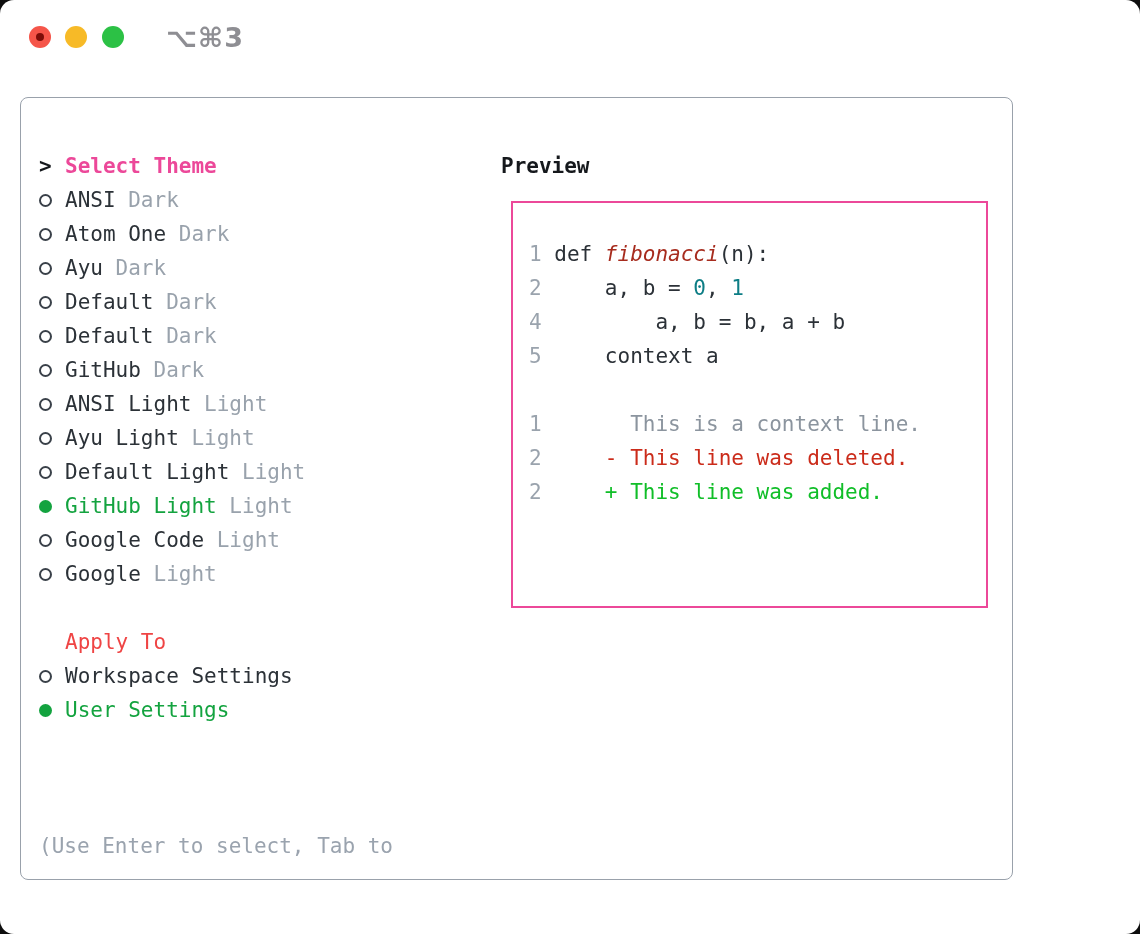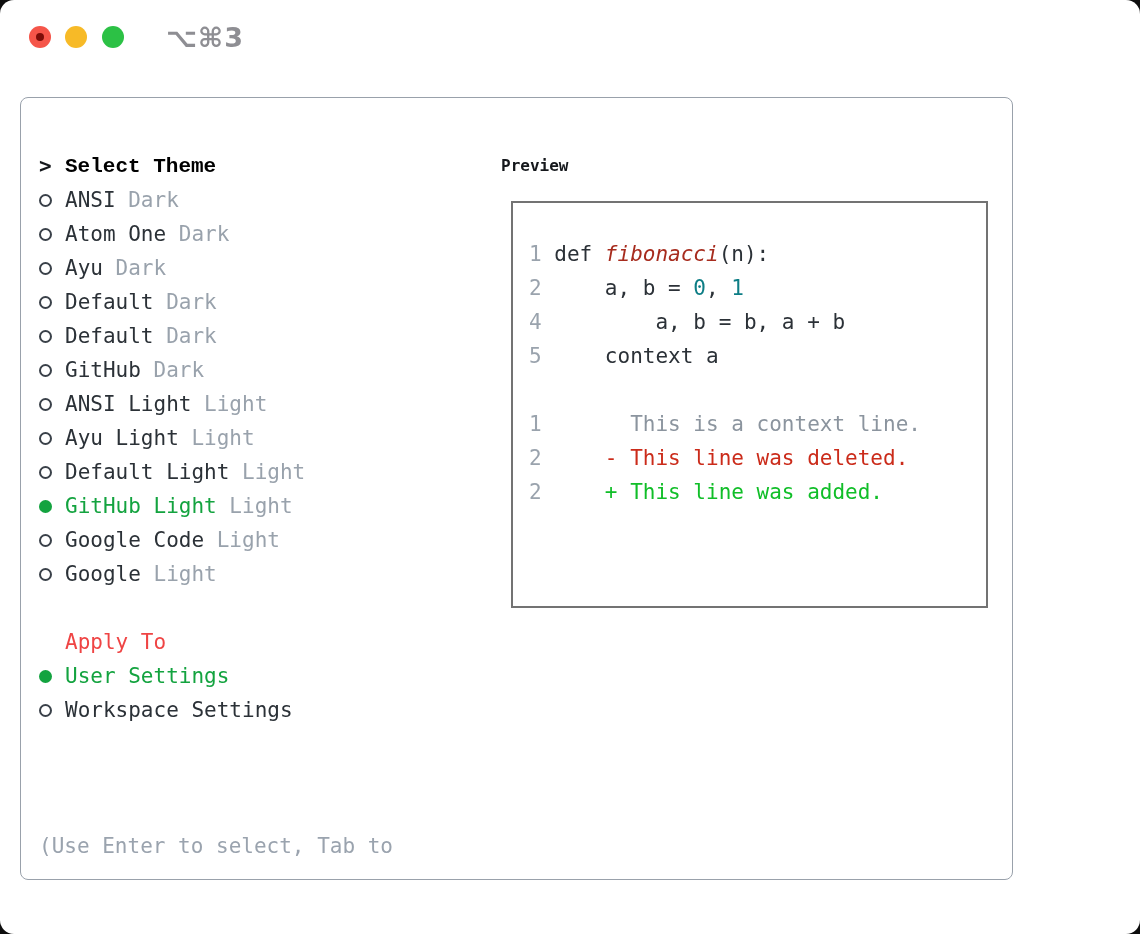--- a/index.html
+++ b/index.html
@@ -39,32 +39,32 @@
          border:1.5px solid var(--border-gray);border-radius:8px;background:#fff;}
 
   
   .row{display:flex;align-items:center;height:34px;font-size:21px;color:var(--text-dark);white-space:pre;}
   .marker{width:26px;display:flex;align-items:center;flex:none;}
   .dot{width:13px;height:13px;border-radius:50%;}
   .dot-hollow{border:2px solid #3a4149;background:transparent;}
   .dot-filled{background:var(--accent-green);}
   .prompt{font-weight:bold;color:#15181c;font-size:21px;}
   .theme-list{position:absolute;left:18px;top:51px;}
-  .list-header .t-name{font-weight:bold;color:#000000;font-family:Liberation Mono, monospace;}
+  .list-header .t-name{font-weight:bold;color:#ec4899;}
   .t-variant{color:var(--text-gray);margin-left:1ch;}
   .row.selected .t-name{color:var(--accent-green);}
   .apply-section{position:absolute;left:18px;top:527px;}
   .apply-header{height:34px;line-height:34px;font-size:21px;color:#ef4444;margin-left:26px;white-space:pre;}
   .help{position:absolute;left:18px;top:663px;font-size:21px;line-height:34px;color:#9aa3ae;white-space:pre;}
 
   
   .preview-title{position:absolute;left:480px;top:51px;height:34px;line-height:34px;
-                 font-size:16px;font-weight:bold;color:#15181c;}
+                 font-size:21px;font-weight:bold;color:#15181c;}
   .preview-box{position:absolute;left:490px;top:103px;width:477px;height:407px;
-               border:2px solid #737373;background:#fff;}
+               border:2px solid #ec4899;background:#fff;}
   .code{position:absolute;left:16px;top:34px;font-size:21px;}
   .code-line{height:34px;line-height:34px;white-space:pre;}
   .lnum{display:inline-block;width:1ch;margin-right:1ch;color:#9aa3ad;white-space:pre;}
   .seg{white-space:pre;color:var(--text-dark);}
   .seg-func{color:var(--code-func);font-style:italic;}
   .seg-num{color:var(--code-number);}
   .seg-call{color:var(--code-call);}
   .seg-ctx{color:var(--diff-ctx);text-align:right;}
   .seg-del{color:var(--diff-del);}
   .seg-add{color:var(--diff-add);}
@@ -158,29 +158,29 @@
   <div class="row">
     <span class="marker"><span class="dot dot-hollow"></span></span>
     <span class="t-name">Google</span>
     <span class="t-variant">Light</span>
   </div>
 </div>
 
     <div class="apply-section">
       <div class="apply-header">Apply To</div>
 
+  <div class="row">
+    <span class="marker"><span class="dot dot-hollow"></span></span>
+    <span class="t-name">Workspace Settings</span>
+    
+  </div>
+
   <div class="row selected">
     <span class="marker"><span class="dot dot-filled"></span></span>
     <span class="t-name">User Settings</span>
-    
-  </div>
-
-  <div class="row">
-    <span class="marker"><span class="dot dot-hollow"></span></span>
-    <span class="t-name">Workspace Settings</span>
     
   </div>
 </div>
 
     <div class="help">
       <div>(Use Enter to select, Tab to</div>
       <div>change focus)</div>
     </div>
 
     <div class="preview-title">Preview</div>

